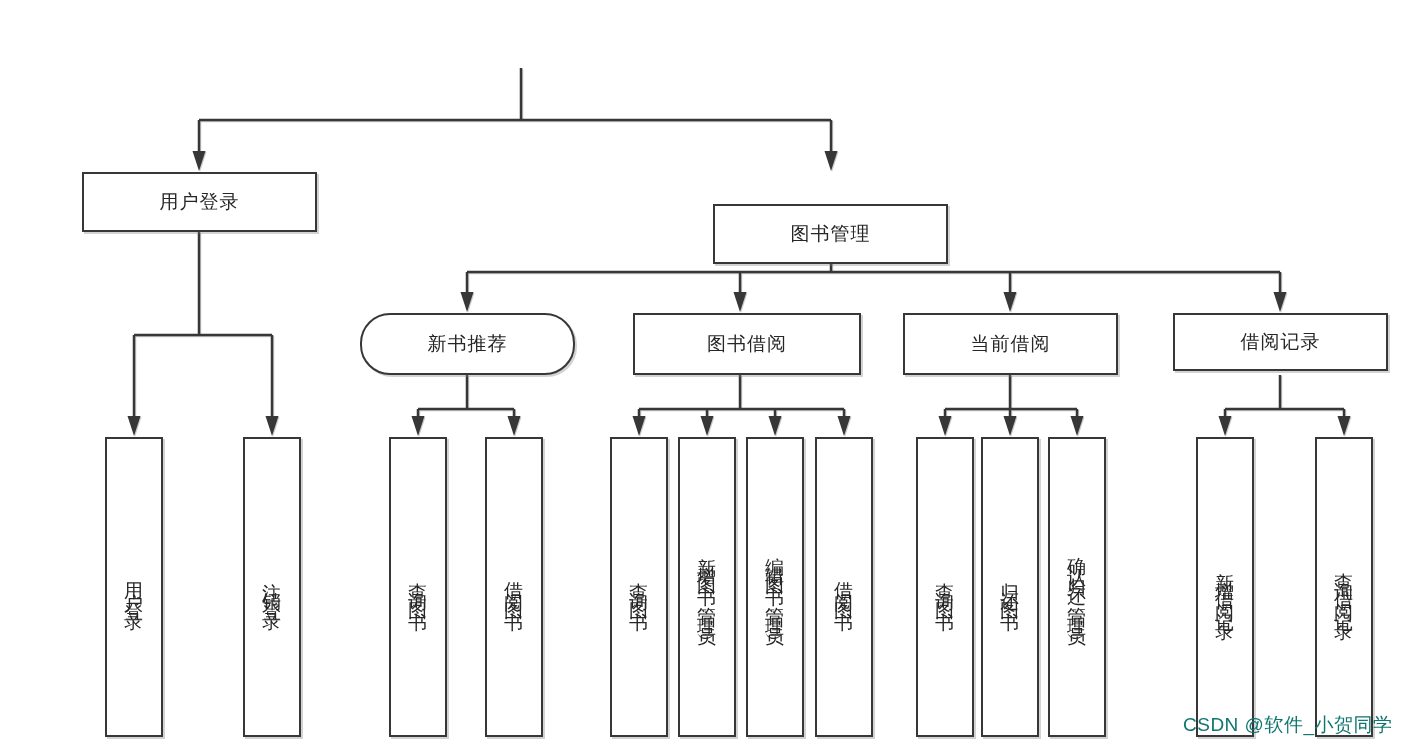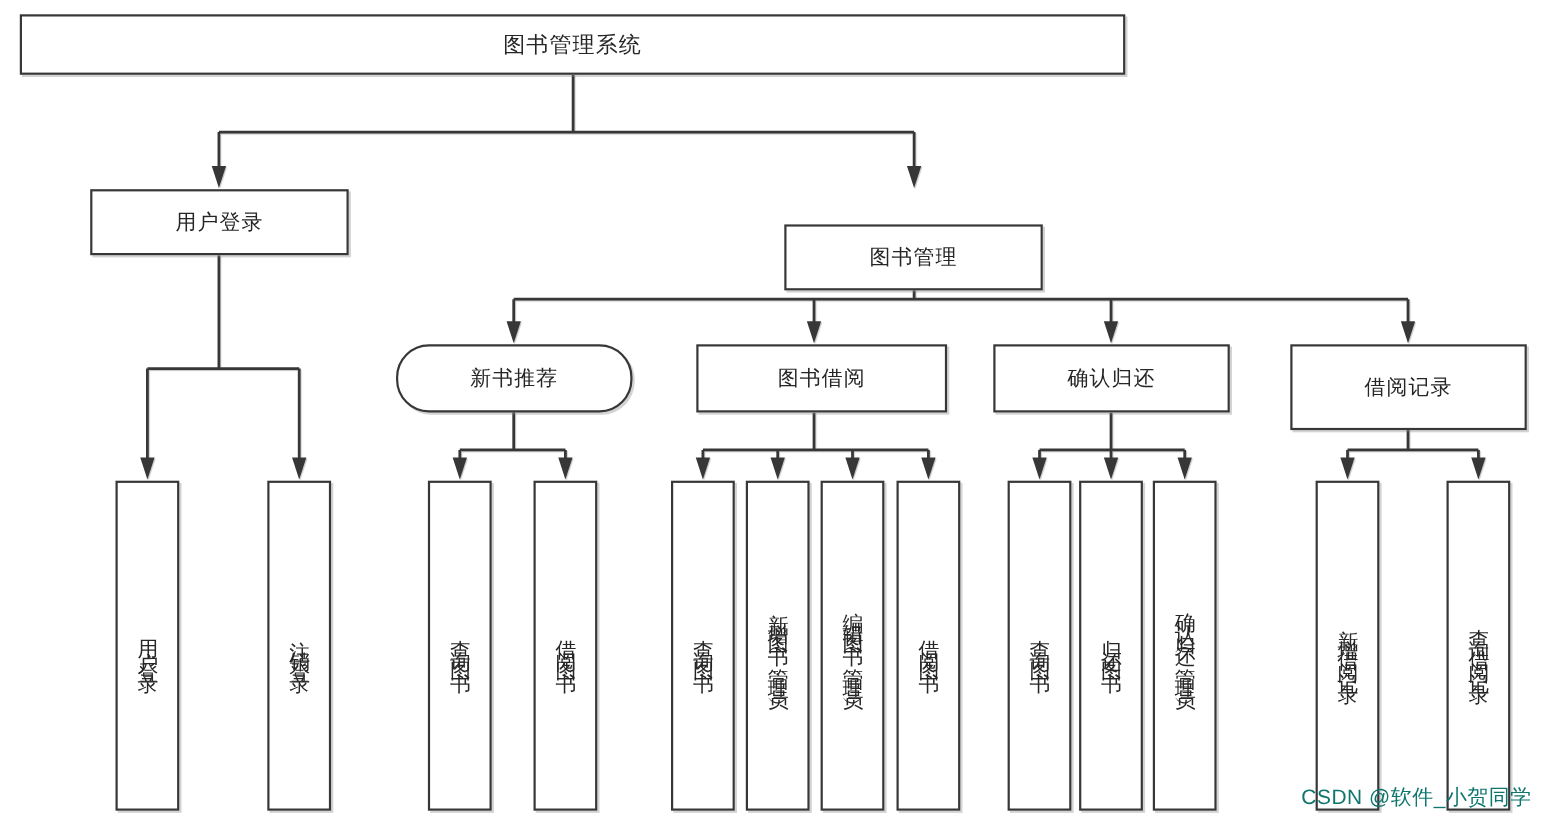--- a/index.html
+++ b/index.html
@@ -89,41 +89,38 @@
       <polygon points="775,436 768.5,416 781.5,416"></polygon>
       <polygon points="844,436 837.5,416 850.5,416"></polygon>
       <polygon points="945,436 938.5,416 951.5,416"></polygon>
       <polygon points="1010,436 1003.5,416 1016.5,416"></polygon>
       <polygon points="1077,436 1070.5,416 1083.5,416"></polygon>
       <polygon points="1225,436 1218.5,416 1231.5,416"></polygon>
       <polygon points="1344,436 1337.5,416 1350.5,416"></polygon>
     </g>
   </svg>
 
-  <div class="node hbox root" style="left:18px; top:13px; width:1005px; height:55px;">
-    <span>图书管理系统</span>
-  </div>
 
   <div class="node hbox" style="left:82px; top:172px; width:235px; height:60px;">
     <span>用户登录</span>
   </div>
   <div class="node hbox" style="left:713px; top:172px; width:235px; height:60px;margin-top:32px;">
     <span>图书管理</span>
   </div>
 
   <div class="node hbox" style="left:360px; top:313px; width:215px; height:62px;border-radius:30px;">
     <span>新书推荐</span>
   </div>
   <div class="node hbox" style="left:633px; top:313px; width:228px; height:62px;">
     <span>图书借阅</span>
   </div>
   <div class="node hbox" style="left:903px; top:313px; width:215px; height:62px;">
-    <span>确认归还</span>
+    <span>当前借阅</span>
   </div>
-  <div class="node hbox" style="left:1173px; top:313px; width:215px; height:78px;">
+  <div class="node hbox" style="left:1173px; top:313px; width:215px; height:58px;">
     <span>借阅记录</span>
   </div>
 
   <div class="node vbox" style="left:105px; top:437px; width:58px; height:300px;">
     <span class="vtext">用户登录</span>
   </div>
   <div class="node vbox" style="left:243px; top:437px; width:58px; height:300px;">
     <span class="vtext">注销登录</span>
   </div>
 

